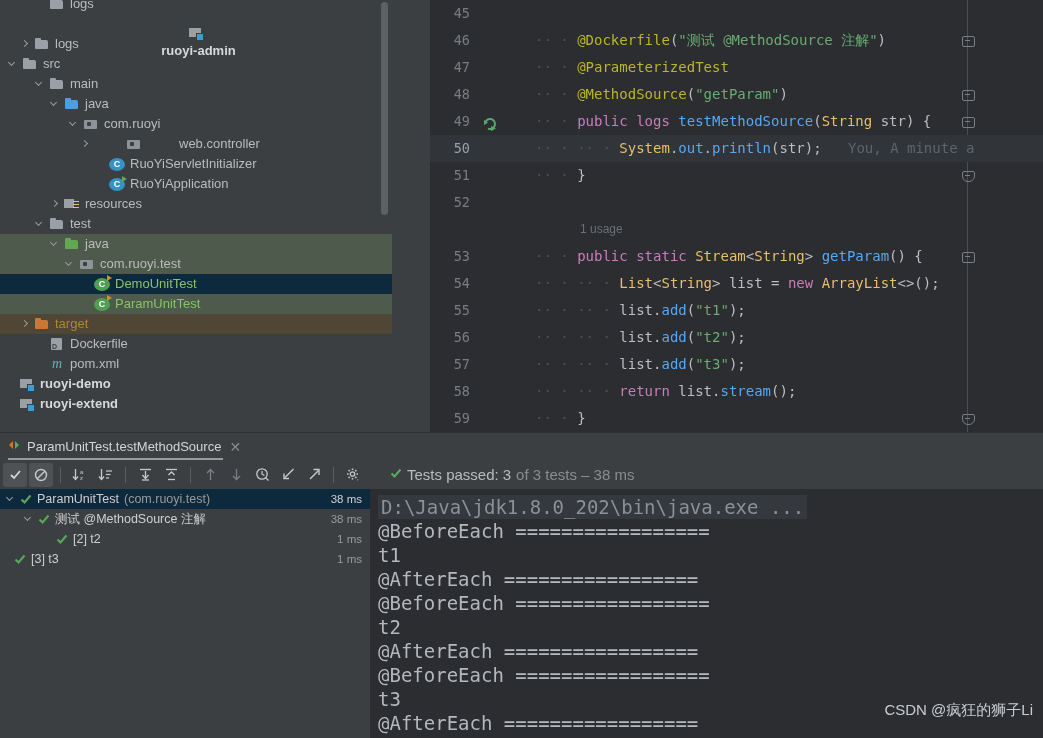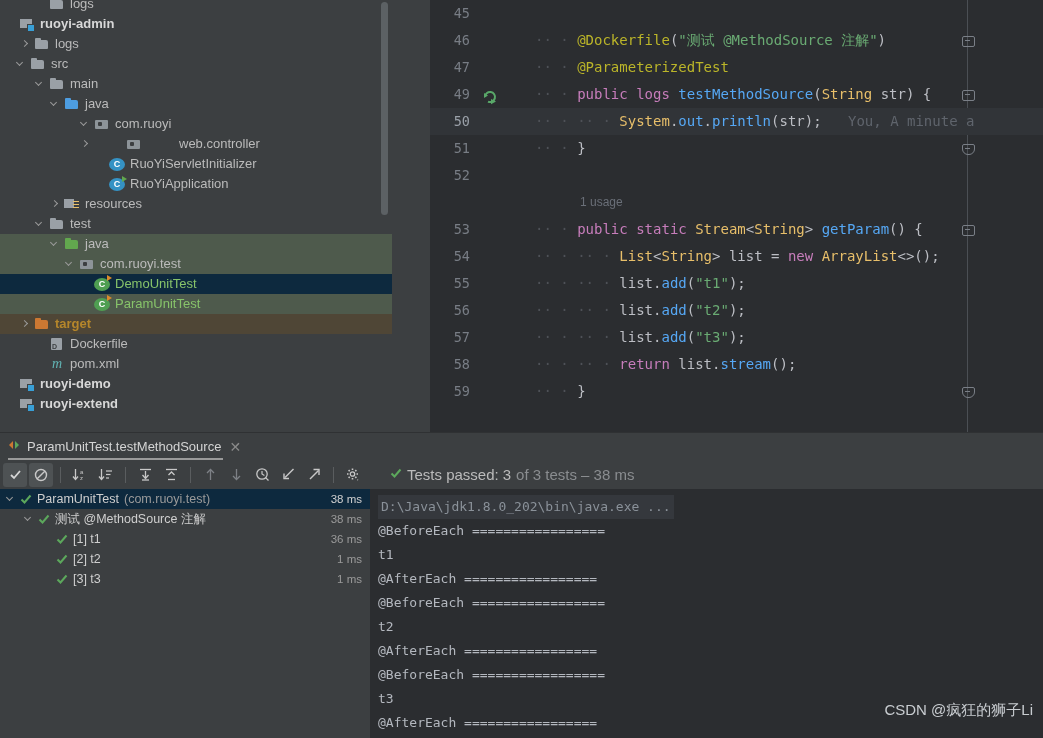--- a/index.html
+++ b/index.html
@@ -20,21 +20,21 @@
     background:#3c3f41; overflow:hidden;
   }
   .tree-row {
     position:relative; height:20px; line-height:20px;
     font-size:13px; color:#bbbbbb; white-space:nowrap;
     display:flex; align-items:center;
   }
   .tree-row.bold { font-weight:bold; color:#d8d8d8; }
   .tree-row.src-test { background:#4e5a4c; }
   .tree-row.selected { background:#0d293e; }
-  .tree-row.excluded { background:#4f4636;font-weight:bold; }
+  .tree-row.excluded { background:#4f4636; }
   .arrow {
     width:11px; height:11px; flex:0 0 11px; margin-right:3px;
     position:relative;
   }
   .arrow.right::before, .arrow.down::before {
     content:""; position:absolute; border:solid #9a9a9a;
     border-width:0 1.4px 1.4px 0; width:4px; height:4px;
   }
   .arrow.right::before { left:2px; top:2px; transform:rotate(-45deg); }
   .arrow.down::before  { left:1px; top:1px; transform:rotate(45deg); }
@@ -212,21 +212,21 @@
   .t-row.sel .dur { color:#d0d0d0; }
   .t-dim { color:#9a9a9a; }
 
   .console {
     position:absolute; left:370px; top:56px; width:673px; height:249px;
     background:#2b2d30; overflow:hidden; padding:6px 0 0 8px;
   }
   .c-line {
     height:24px; line-height:24px; white-space:pre;
     font-family:"DejaVu Sans Mono","Liberation Mono",monospace;
-    font-size:13px; color:#b4b8bf;
+    font-size:19px; color:#b4b8bf;
   }
   .c-line.cmd { color:#8a9199; background:#35383d; display:inline-block; padding:0 3px; }
   .watermark {
     position:absolute; right:10px; bottom:18px; font-size:15px; color:#c9cdd1;
   }
   .sep-h { position:absolute; left:0; top:432px; width:1043px; height:1px; background:#2f3133; }
 </style>
 </head>
 <body>
 
@@ -234,46 +234,46 @@
 
   <div class="top-area">
 
     <div class="project-panel">
       <div id="tree-host">
           <div class="tree-row" style="padding-left: 35px; margin-top: -6px;">
             <span class="arrow"></span>
             <span class="ico folder"></span>
             <span>logs</span>
           </div>
-          <div class="tree-row bold" style="padding-left: 5px;">
+          <div class="tree-row bold" style="padding-left: 5px; flex-direction: column;">
             <span class="arrow"></span>
             <span class="ico module"></span>
             <span>ruoyi-admin</span>
           </div>
           <div class="tree-row" style="padding-left: 20px;">
             <span class="arrow right"></span>
             <span class="ico folder"></span>
             <span>logs</span>
           </div>
-          <div class="tree-row" style="padding-left: 16px;">
+          <div class="tree-row" style="padding-left: 8px;">
             <span class="arrow down"></span>
             <span class="ico folder"></span>
             <span>src</span>
           </div>
           <div class="tree-row" style="padding-left: 35px;">
             <span class="arrow down"></span>
             <span class="ico folder"></span>
             <span>main</span>
           </div>
           <div class="tree-row" style="padding-left: 50px;">
             <span class="arrow down"></span>
             <span class="ico folder blue"></span>
             <span>java</span>
           </div>
-          <div class="tree-row" style="padding-left: 80px;">
+          <div class="tree-row" style="padding-left: 45px; margin-left: 24px;">
             <span class="arrow down"></span>
             <span class="ico pkg"></span>
             <span>com.ruoyi</span>
           </div>
           <div class="tree-row" style="padding-left: 80px; gap: 32px;">
             <span class="arrow right"></span>
             <span class="ico pkg"></span>
             <span>web.controller</span>
           </div>
           <div class="tree-row" style="padding-left: 95px;">
@@ -344,20 +344,21 @@
         </div>
       <div class="tree-scrollbar"></div>
     </div>
 
     <div class="editor-panel">
       <div class="ed-gutter-line"></div>
       <div id="editor-host">
           <div class="ed-line"><span class="lnum">45</span></div>
           <div class="ed-line"><span class="lnum">46</span><span class="fold"></span><span class="code"><span class="dots">·· · </span><span class="an">@Dockerfile</span>(<span class="st">"测试 @MethodSource 注解"</span>)</span></div>
           <div class="ed-line"><span class="lnum">47</span><span class="code"><span class="dots">·· · </span><span class="an">@ParameterizedTest</span></span></div>
+          <div class="ed-line"><span class="lnum">48</span><span class="fold"></span><span class="code"><span class="dots">·· · </span><span class="an">@MethodSource</span>(<span class="st">"getParam"</span>)</span></div>
           <div class="ed-line"><span class="lnum">49</span><span class="run-mark"><svg width="16" height="16" viewBox="0 0 16 16">
                 <path d="M3 8 a5 5 0 1 1 3 4.6" stroke="#59a869" stroke-width="2" fill="none"></path>
                 <polygon points="2,4 6,6.5 2,9" fill="#59a869"></polygon>
                 <polygon points="9,10 14,12.6 9,15.2" fill="#59a869"></polygon>
               </svg></span><span class="fold"></span><span class="code"><span class="dots">·· · </span><span class="kw">public</span> <span class="kw">logs</span> <span class="mt">testMethodSource</span>(<span class="ty">String</span> str) {</span></div>
           <div class="ed-line caret"><span class="lnum cur">50</span><span class="code"><span class="dots">·· · ·· · </span><span class="ty">System</span>.<span class="mt">out</span>.<span class="mt">println</span>(str);</span><span class="hint-inline" style="position: absolute; left: 418px; top: 0px; font-family: &quot;DejaVu Sans Mono&quot;, &quot;Liberation Mono&quot;, monospace;">You, A minute a</span></div>
           <div class="ed-line"><span class="lnum">51</span><span class="fold end"></span><span class="code"><span class="dots">·· · </span>}</span></div>
           <div class="ed-line"><span class="lnum">52</span></div>
           <div class="ed-line"><span class="usage-hint">1 usage</span></div>
           <div class="ed-line"><span class="lnum">53</span><span class="fold"></span><span class="code"><span class="dots">·· · </span><span class="kw">public</span> <span class="kw">static</span> <span class="ty">Stream</span>&lt;<span class="ty">String</span>&gt; <span class="mt">getParam</span>() {</span></div>
@@ -520,34 +521,24 @@
             <span>测试 @MethodSource 注解</span>
             <span class="dur">38 ms</span>
           </div>
           <div class="t-row" style="padding-left: 42px;">
             <span class="arrow"></span>
             <span style="margin-right: 5px; display: inline-flex;">
               <svg width="12" height="12" viewBox="0 0 12 12">
                 <path d="M1.5 6.5 L4.5 9.5 L10.5 2.5" stroke="#5ca85c" stroke-width="2" fill="none"></path>
               </svg>
             </span>
-            <span>[1] t1</span>
-            <span class="dur">36 ms</span>
-          </div>
-          <div class="t-row" style="padding-left: 42px;">
-            <span class="arrow"></span>
-            <span style="margin-right: 5px; display: inline-flex;">
-              <svg width="12" height="12" viewBox="0 0 12 12">
-                <path d="M1.5 6.5 L4.5 9.5 L10.5 2.5" stroke="#5ca85c" stroke-width="2" fill="none"></path>
-              </svg>
-            </span>
             <span>[2] t2</span>
             <span class="dur">1 ms</span>
           </div>
-          <div class="t-row" style="padding-left: 42px;">
+          <div class="t-row" style="">
             <span class="arrow"></span>
             <span style="margin-right: 5px; display: inline-flex;">
               <svg width="12" height="12" viewBox="0 0 12 12">
                 <path d="M1.5 6.5 L4.5 9.5 L10.5 2.5" stroke="#5ca85c" stroke-width="2" fill="none"></path>
               </svg>
             </span>
             <span>[3] t3</span>
             <span class="dur">1 ms</span>
           </div>
         </div>

